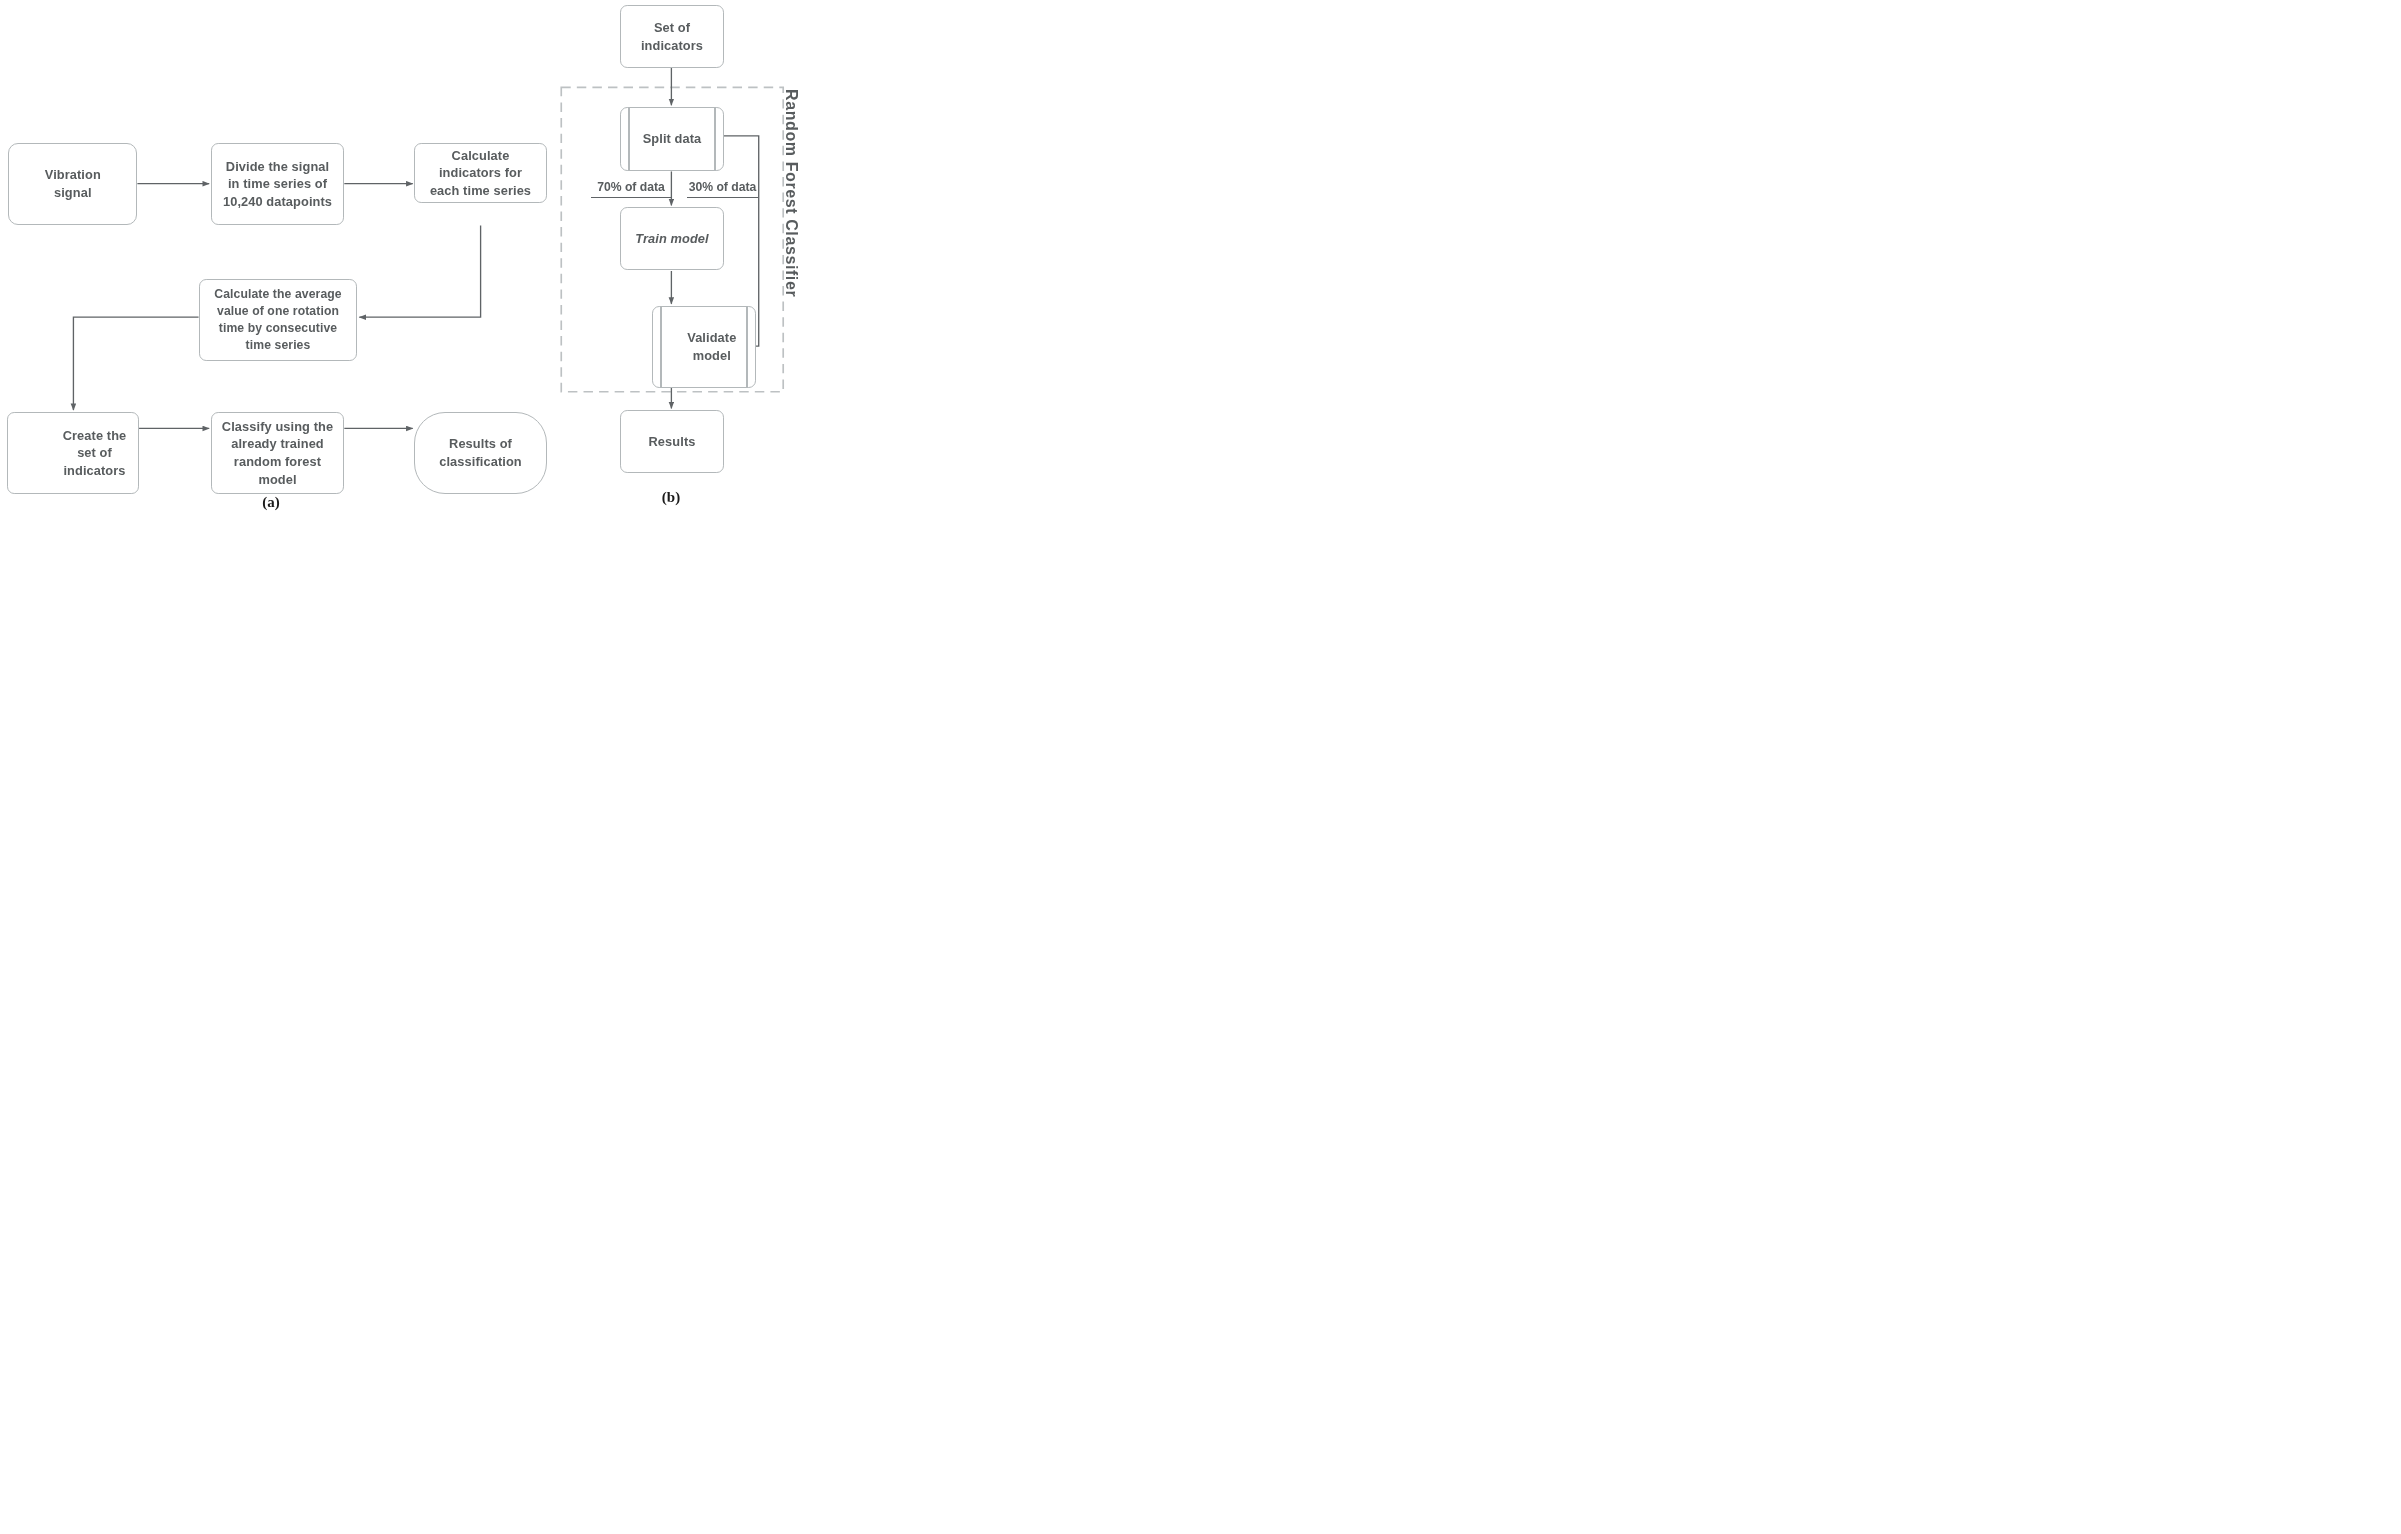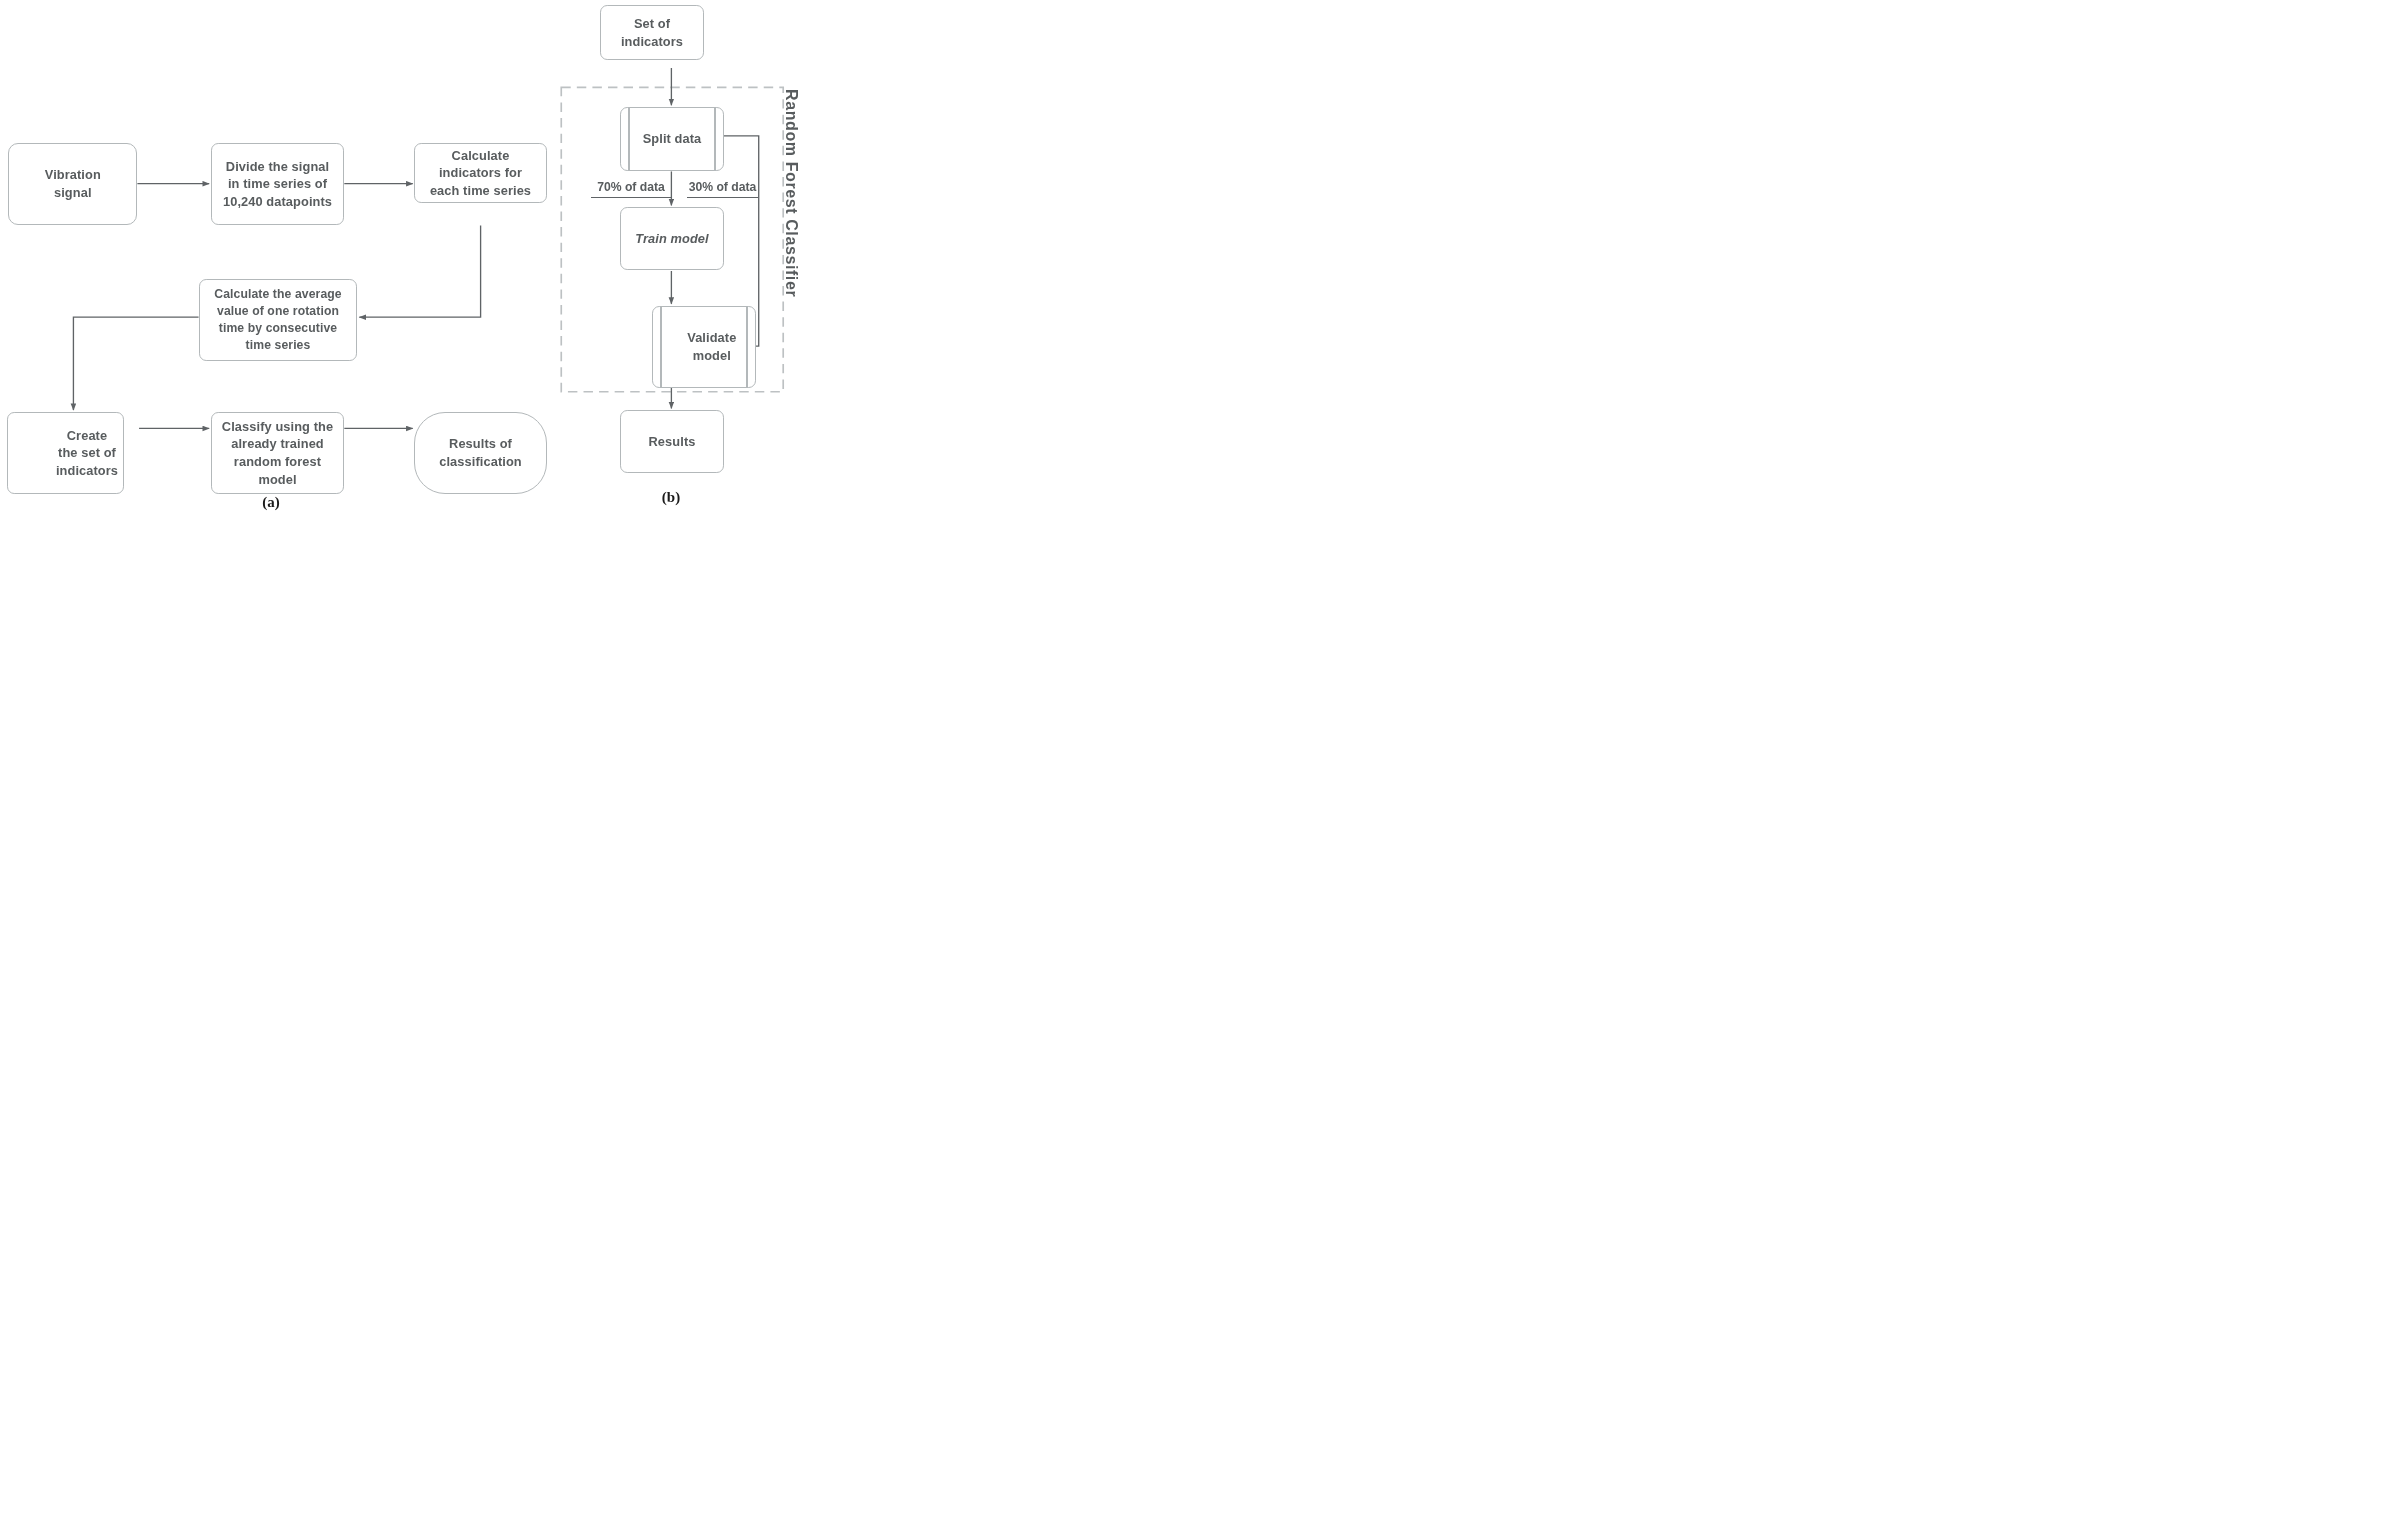--- a/index.html
+++ b/index.html
@@ -89,34 +89,34 @@
 
   <div class="node" style="left:414px;top:143px;width:133px;height:60px;">Calculate
 indicators for
 each time series</div>
 
   <div class="node mid" style="left:199px;top:279px;width:158px;height:82px;">Calculate the average
 value of one rotation
 time by consecutive
 time series</div>
 
-  <div class="node" style="left:6.7px;top:412px;width:117px;height:82px;padding-left:48px;">Create the set of
+  <div class="node" style="left:6.7px;top:412px;width:132px;height:82px;padding-left:48px;">Create the set of
 indicators</div>
 
   <div class="node" style="left:211px;top:412px;width:133px;height:82px;">Classify using the
 already trained
 random forest
 model</div>
 
   <div class="node stadium" style="left:414px;top:412px;width:133px;height:82px;">Results of
 classification</div>
 
   <div class="caption" style="left:243px;top:494px;">(a)</div>
 
-  <div class="node" style="left:600px;top:5px;width:104px;height:55px;">Set of
+  <div class="node" style="left:620px;top:5px;width:104px;height:63px;">Set of
 indicators</div>
 
   <div class="node" style="left:620px;top:107px;width:104px;height:64px;">
     <i class="bar bar-l"></i>
     <span>Split data</span>
     <i class="bar bar-r"></i>
   </div>
 
   <div class="edge-label" style="left:591px;top:180px;width:80px;">70% of data</div>
 

